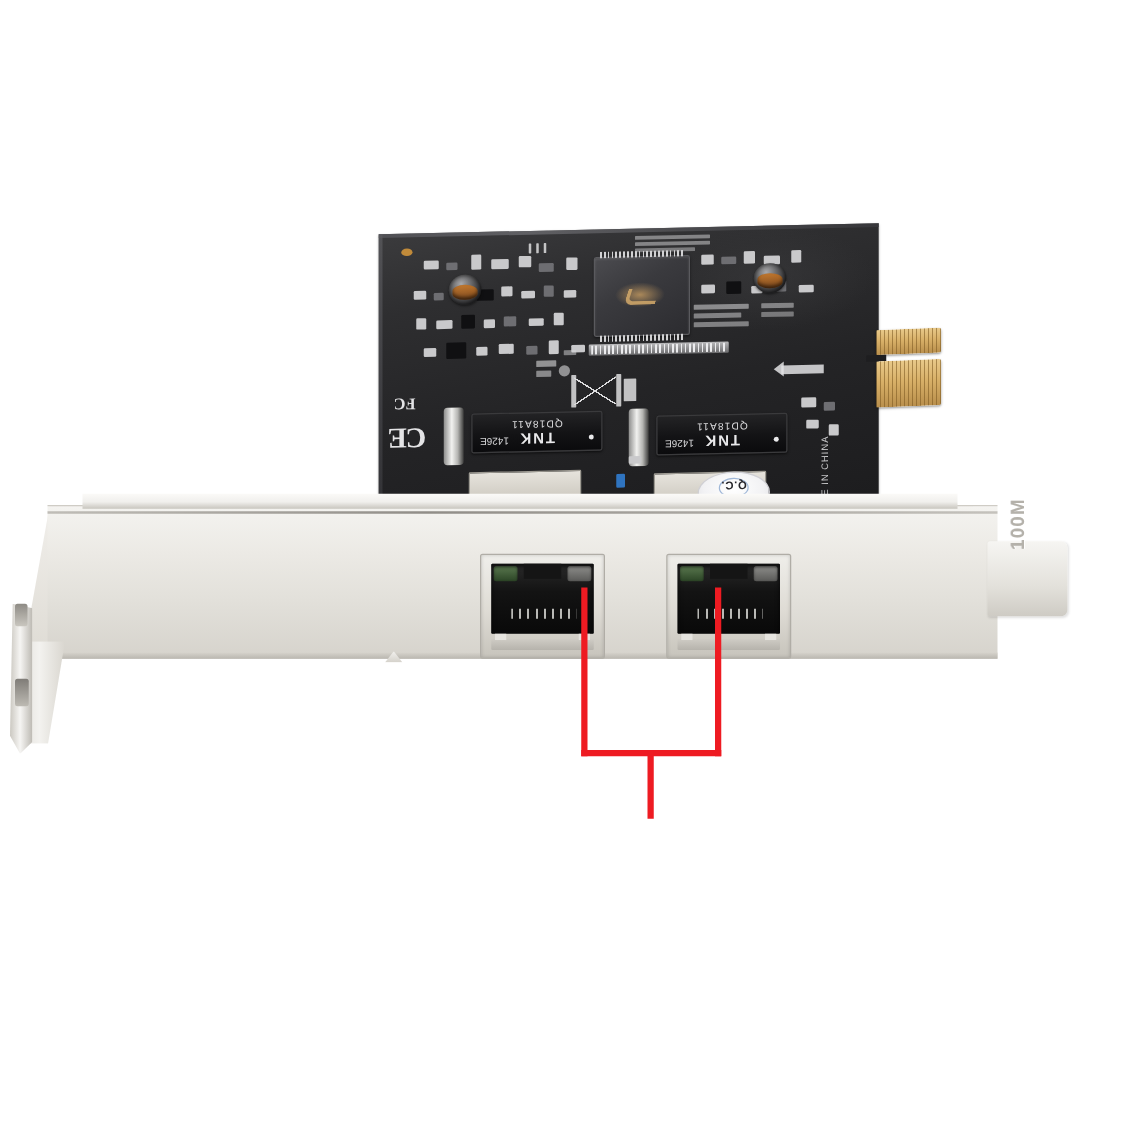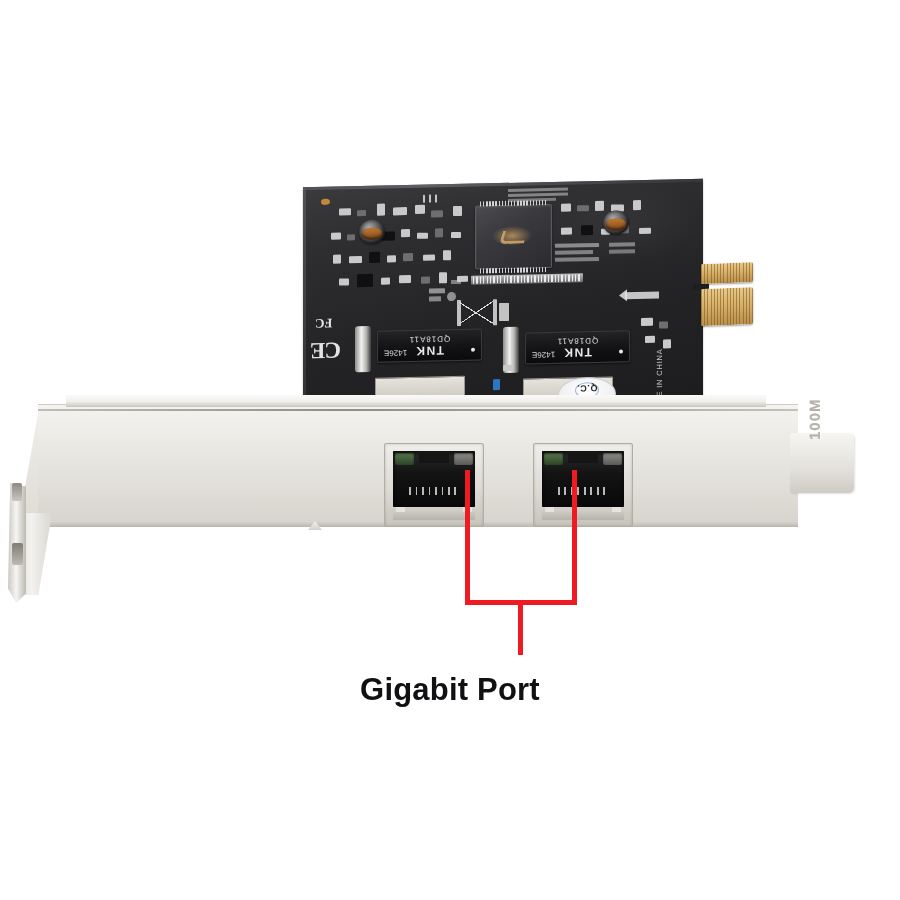--- a/index.html
+++ b/index.html
@@ -501,15 +501,14 @@
     <div class="shelf"></div>
     <div class="tab-l"></div>
     <div class="tab-r"></div>
   </div>
 
   <div class="ann ann-v-left"></div>
   <div class="ann ann-v-right"></div>
   <div class="ann ann-h"></div>
   <div class="ann ann-v-stem"></div>
 
-  <div class="caption">Gigabit Port</div>
 
 </div>
 
 </body></html>

